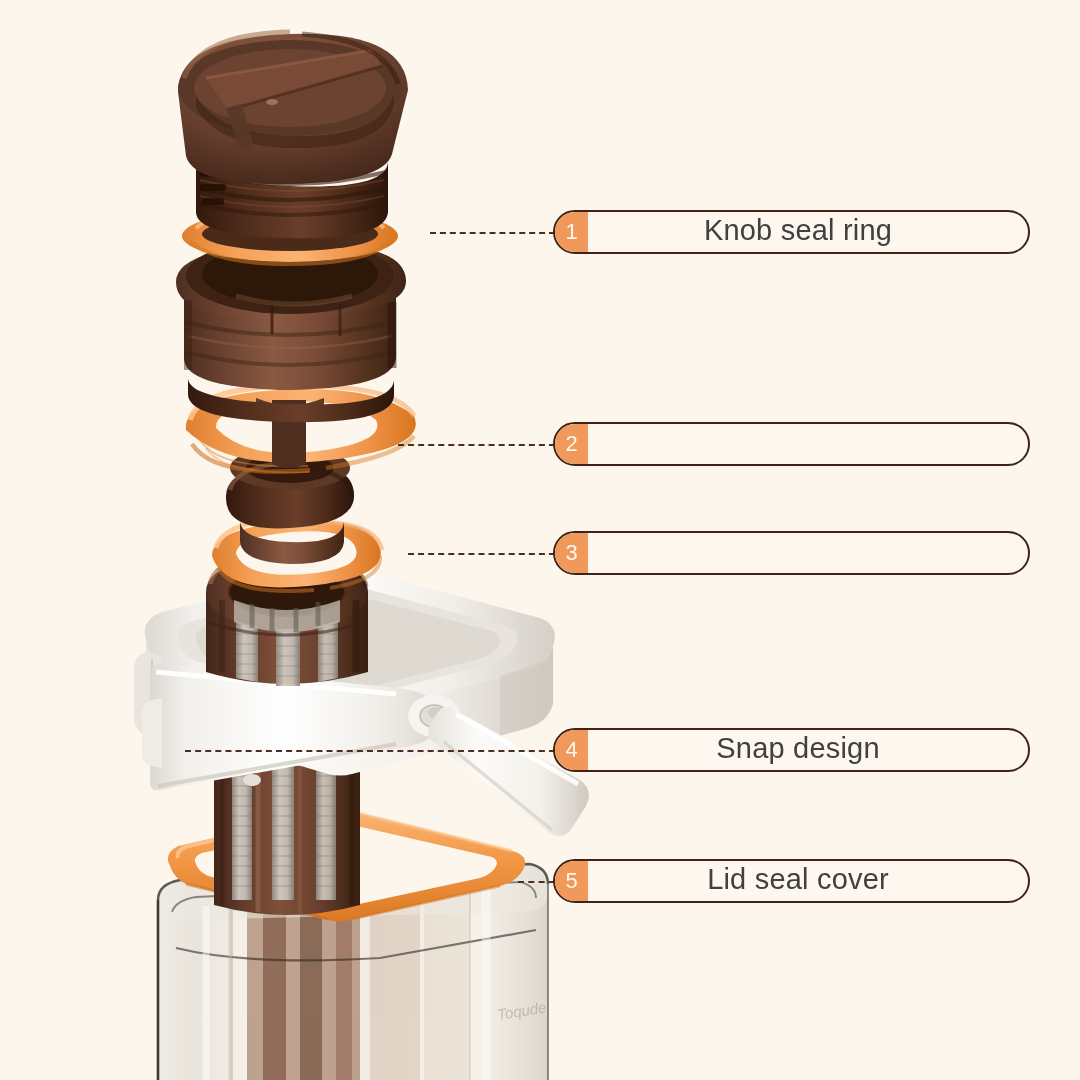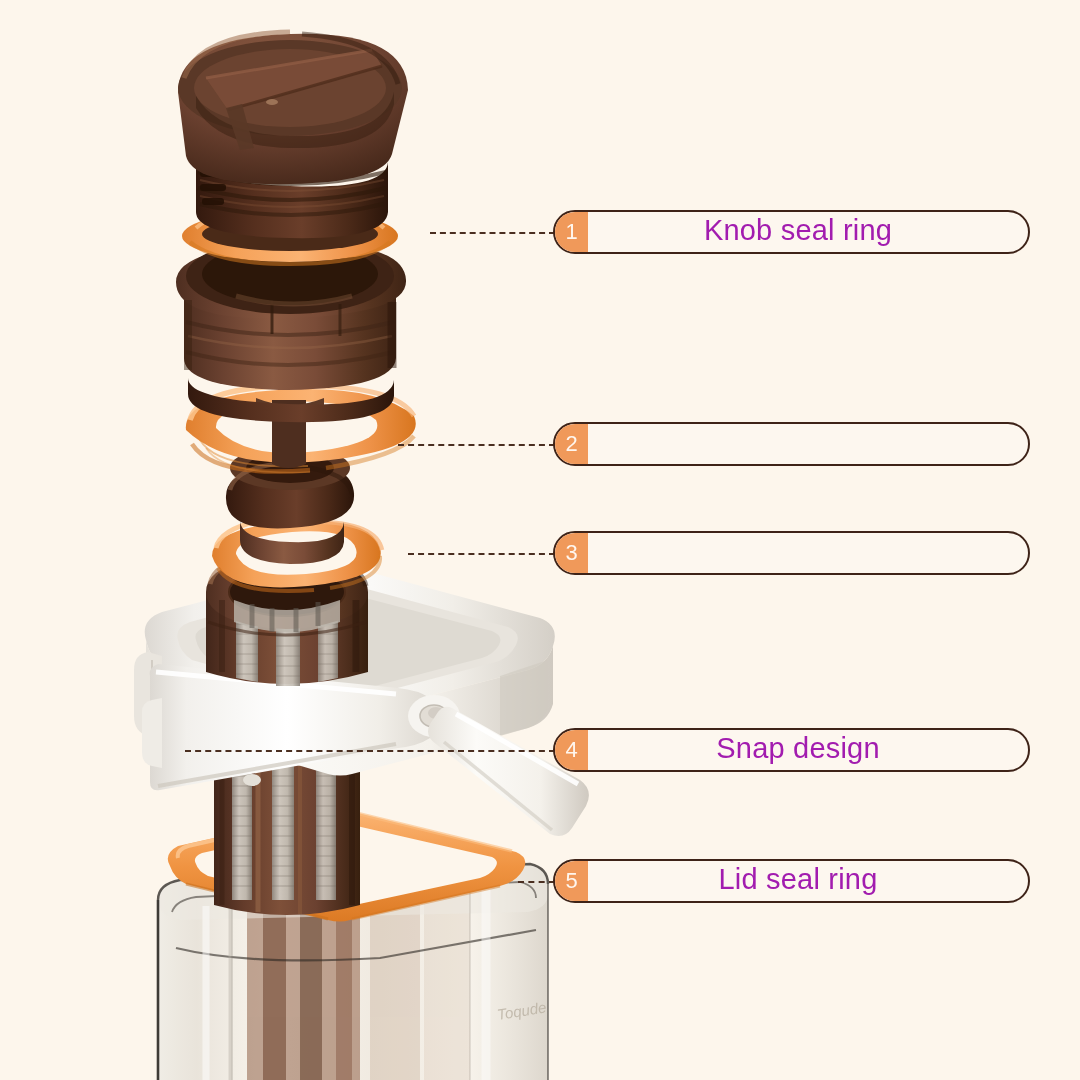--- a/index.html
+++ b/index.html
@@ -29,21 +29,21 @@
     background:#F0995A;
     color:#FFF6EE;
     font-size:22px;
     display:flex;align-items:center;justify-content:center;
     flex:0 0 33px;
     letter-spacing:0;
   }
   .callout .ctext{
     flex:1 1 auto;
     display:flex;align-items:center;justify-content:center;
-    color:#a21caf;
+    color:#404040;
     font-size:29px;
     padding:0 30px 3px 10px;
     white-space:nowrap;
     letter-spacing:.2px;
   }
   .leader{
     position:absolute;
     height:0;
     border-top:2.2px dashed #4A2E20;
   }
@@ -462,16 +462,16 @@
     <div class="badge">3</div>
   </div>
 
   <div class="callout" style="left:553px;top:728px;width:477px;">
     <div class="badge">4</div>
     <div class="ctext">Snap design</div>
   </div>
 
   <div class="callout" style="left:553px;top:859px;width:477px;">
     <div class="badge">5</div>
-    <div class="ctext">Lid seal ring</div>
+    <div class="ctext">Lid seal cover</div>
   </div>
 
 </div>
 
 </body></html>

